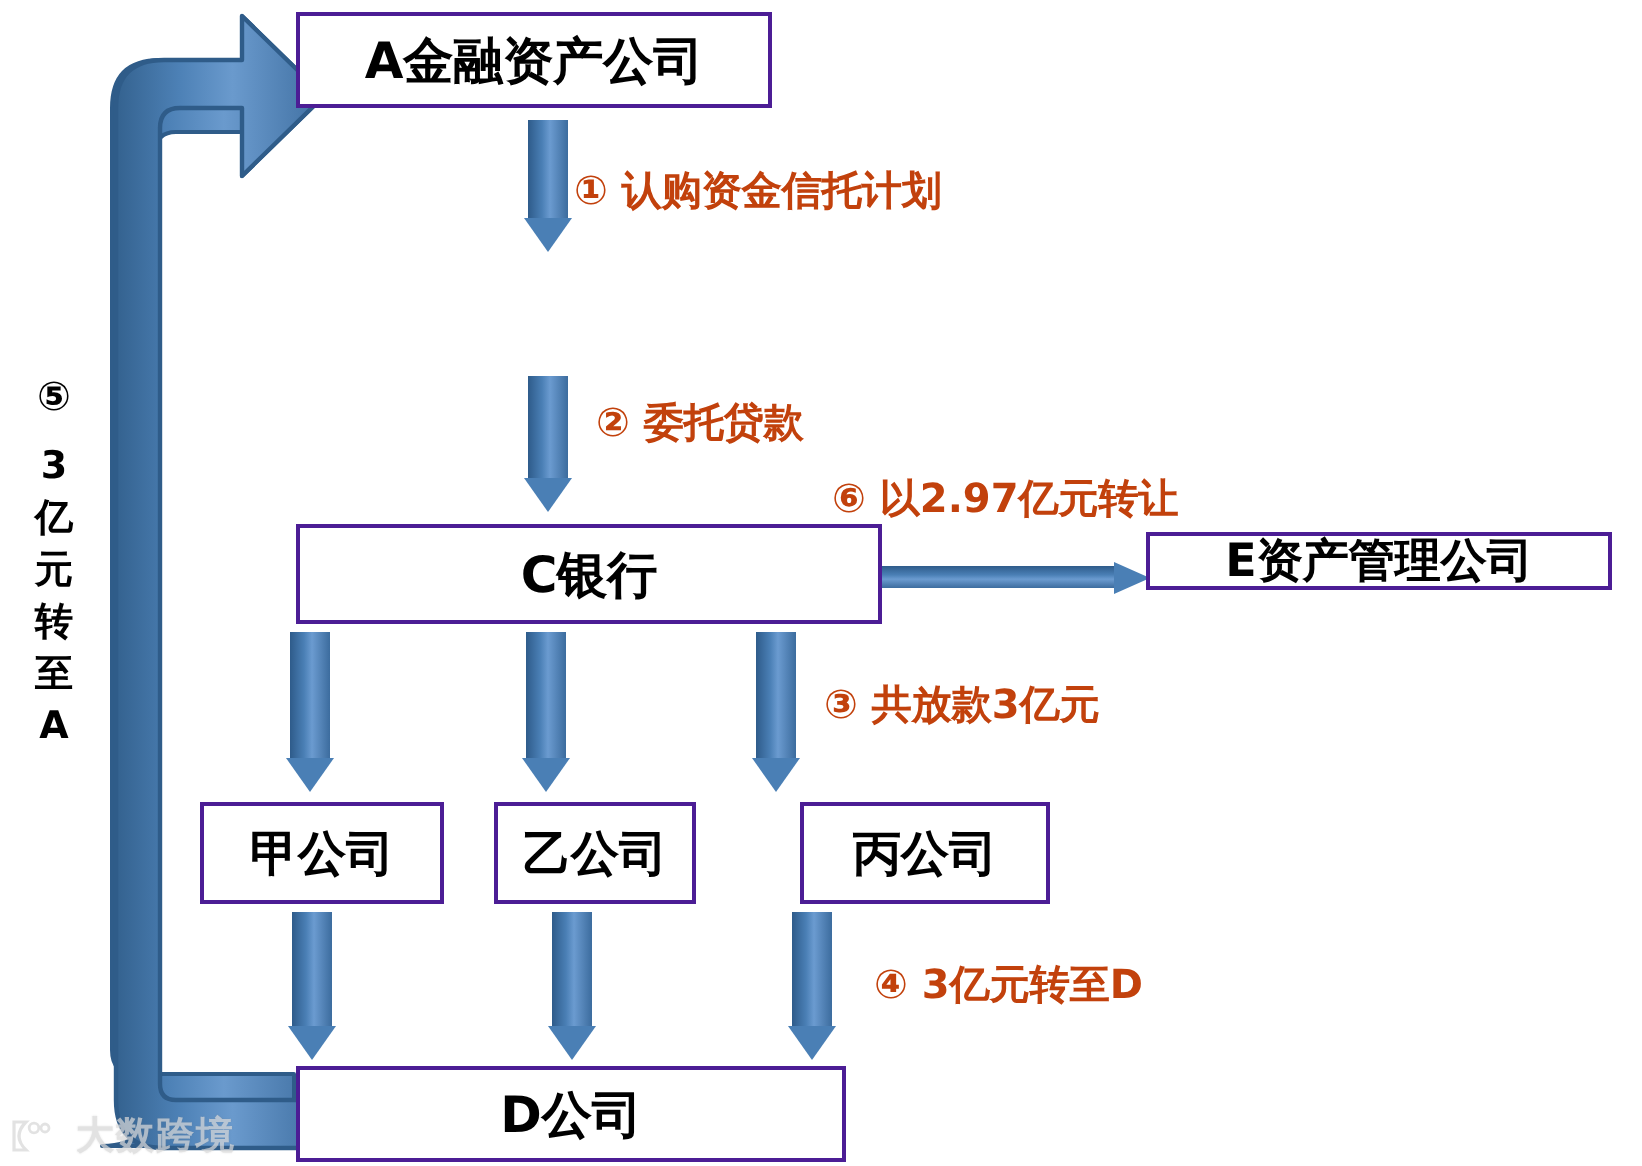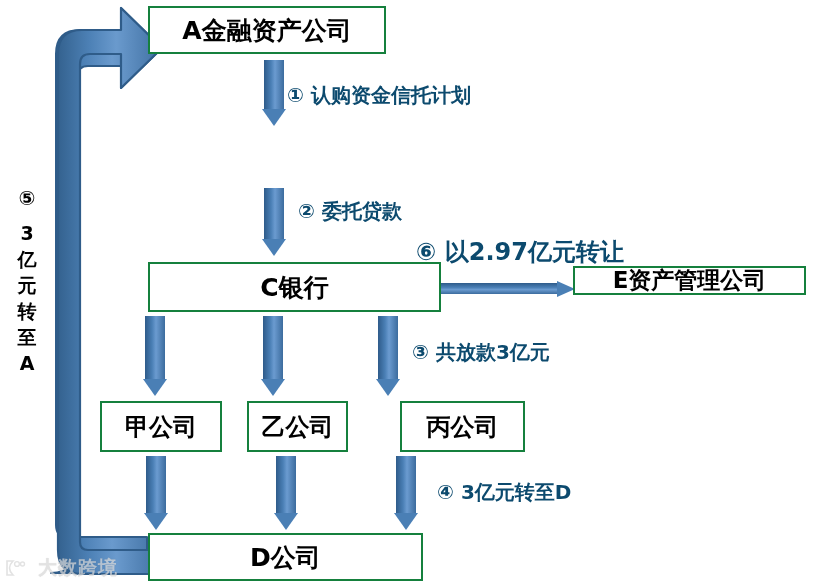--- a/index.html
+++ b/index.html
@@ -13,21 +13,21 @@
     height: 583px;
     background: #ffffff;
     overflow: hidden;
     font-family: "DejaVu Sans", "Liberation Sans", sans-serif;
   }
 
   
   .node {
     position: absolute;
     box-sizing: border-box;
-    border: 2px solid #15803d;
+    border: 2px solid #4c1d95;
     background: #ffffff;
     display: flex;
     align-items: center;
     justify-content: center;
     color: #000000;
     font-weight: 700;
     letter-spacing: 0px;
     white-space: nowrap;
     z-index: 6;
   }
@@ -37,30 +37,30 @@
   #node-c   { left: 148px; top: 262px; width: 293px; height: 50px; font-size: 25px; }
   #node-e   { left: 573px; top: 266px; width: 233px; height: 29px; font-size: 23px; }
   #node-j1  { left: 100px; top: 401px; width: 122px; height: 51px; font-size: 24px; }
   #node-j2  { left: 247px; top: 401px; width: 101px; height: 51px; font-size: 24px; }
   #node-j3  { left: 400px; top: 401px; width: 125px; height: 51px; font-size: 24px; }
   #node-d   { left: 148px; top: 533px; width: 275px; height: 48px; font-size: 25px; }
 
   
   .label {
     position: absolute;
-    color: #0c4a6e;
+    color: #c2410c;
     font-weight: 700;
     white-space: nowrap;
     z-index: 7;
   }
   #lbl-1 { left: 287px; top: 82px;  font-size: 20px; }
   #lbl-2 { left: 298px; top: 198px; font-size: 20px; }
   #lbl-3 { left: 412px; top: 339px; font-size: 20px; }
   #lbl-4 { left: 437px; top: 479px; font-size: 20px; }
-  #lbl-6 { left: 416px; top: 236px; font-size: 24px; }
+  #lbl-6 { left: 416px; top: 236px; font-size: 20px; }
 
   
   #lbl-5 {
     position: absolute;
     left: 12px;
     top: 188px;
     width: 30px;
     z-index: 7;
     display: flex;
     flex-direction: column;

